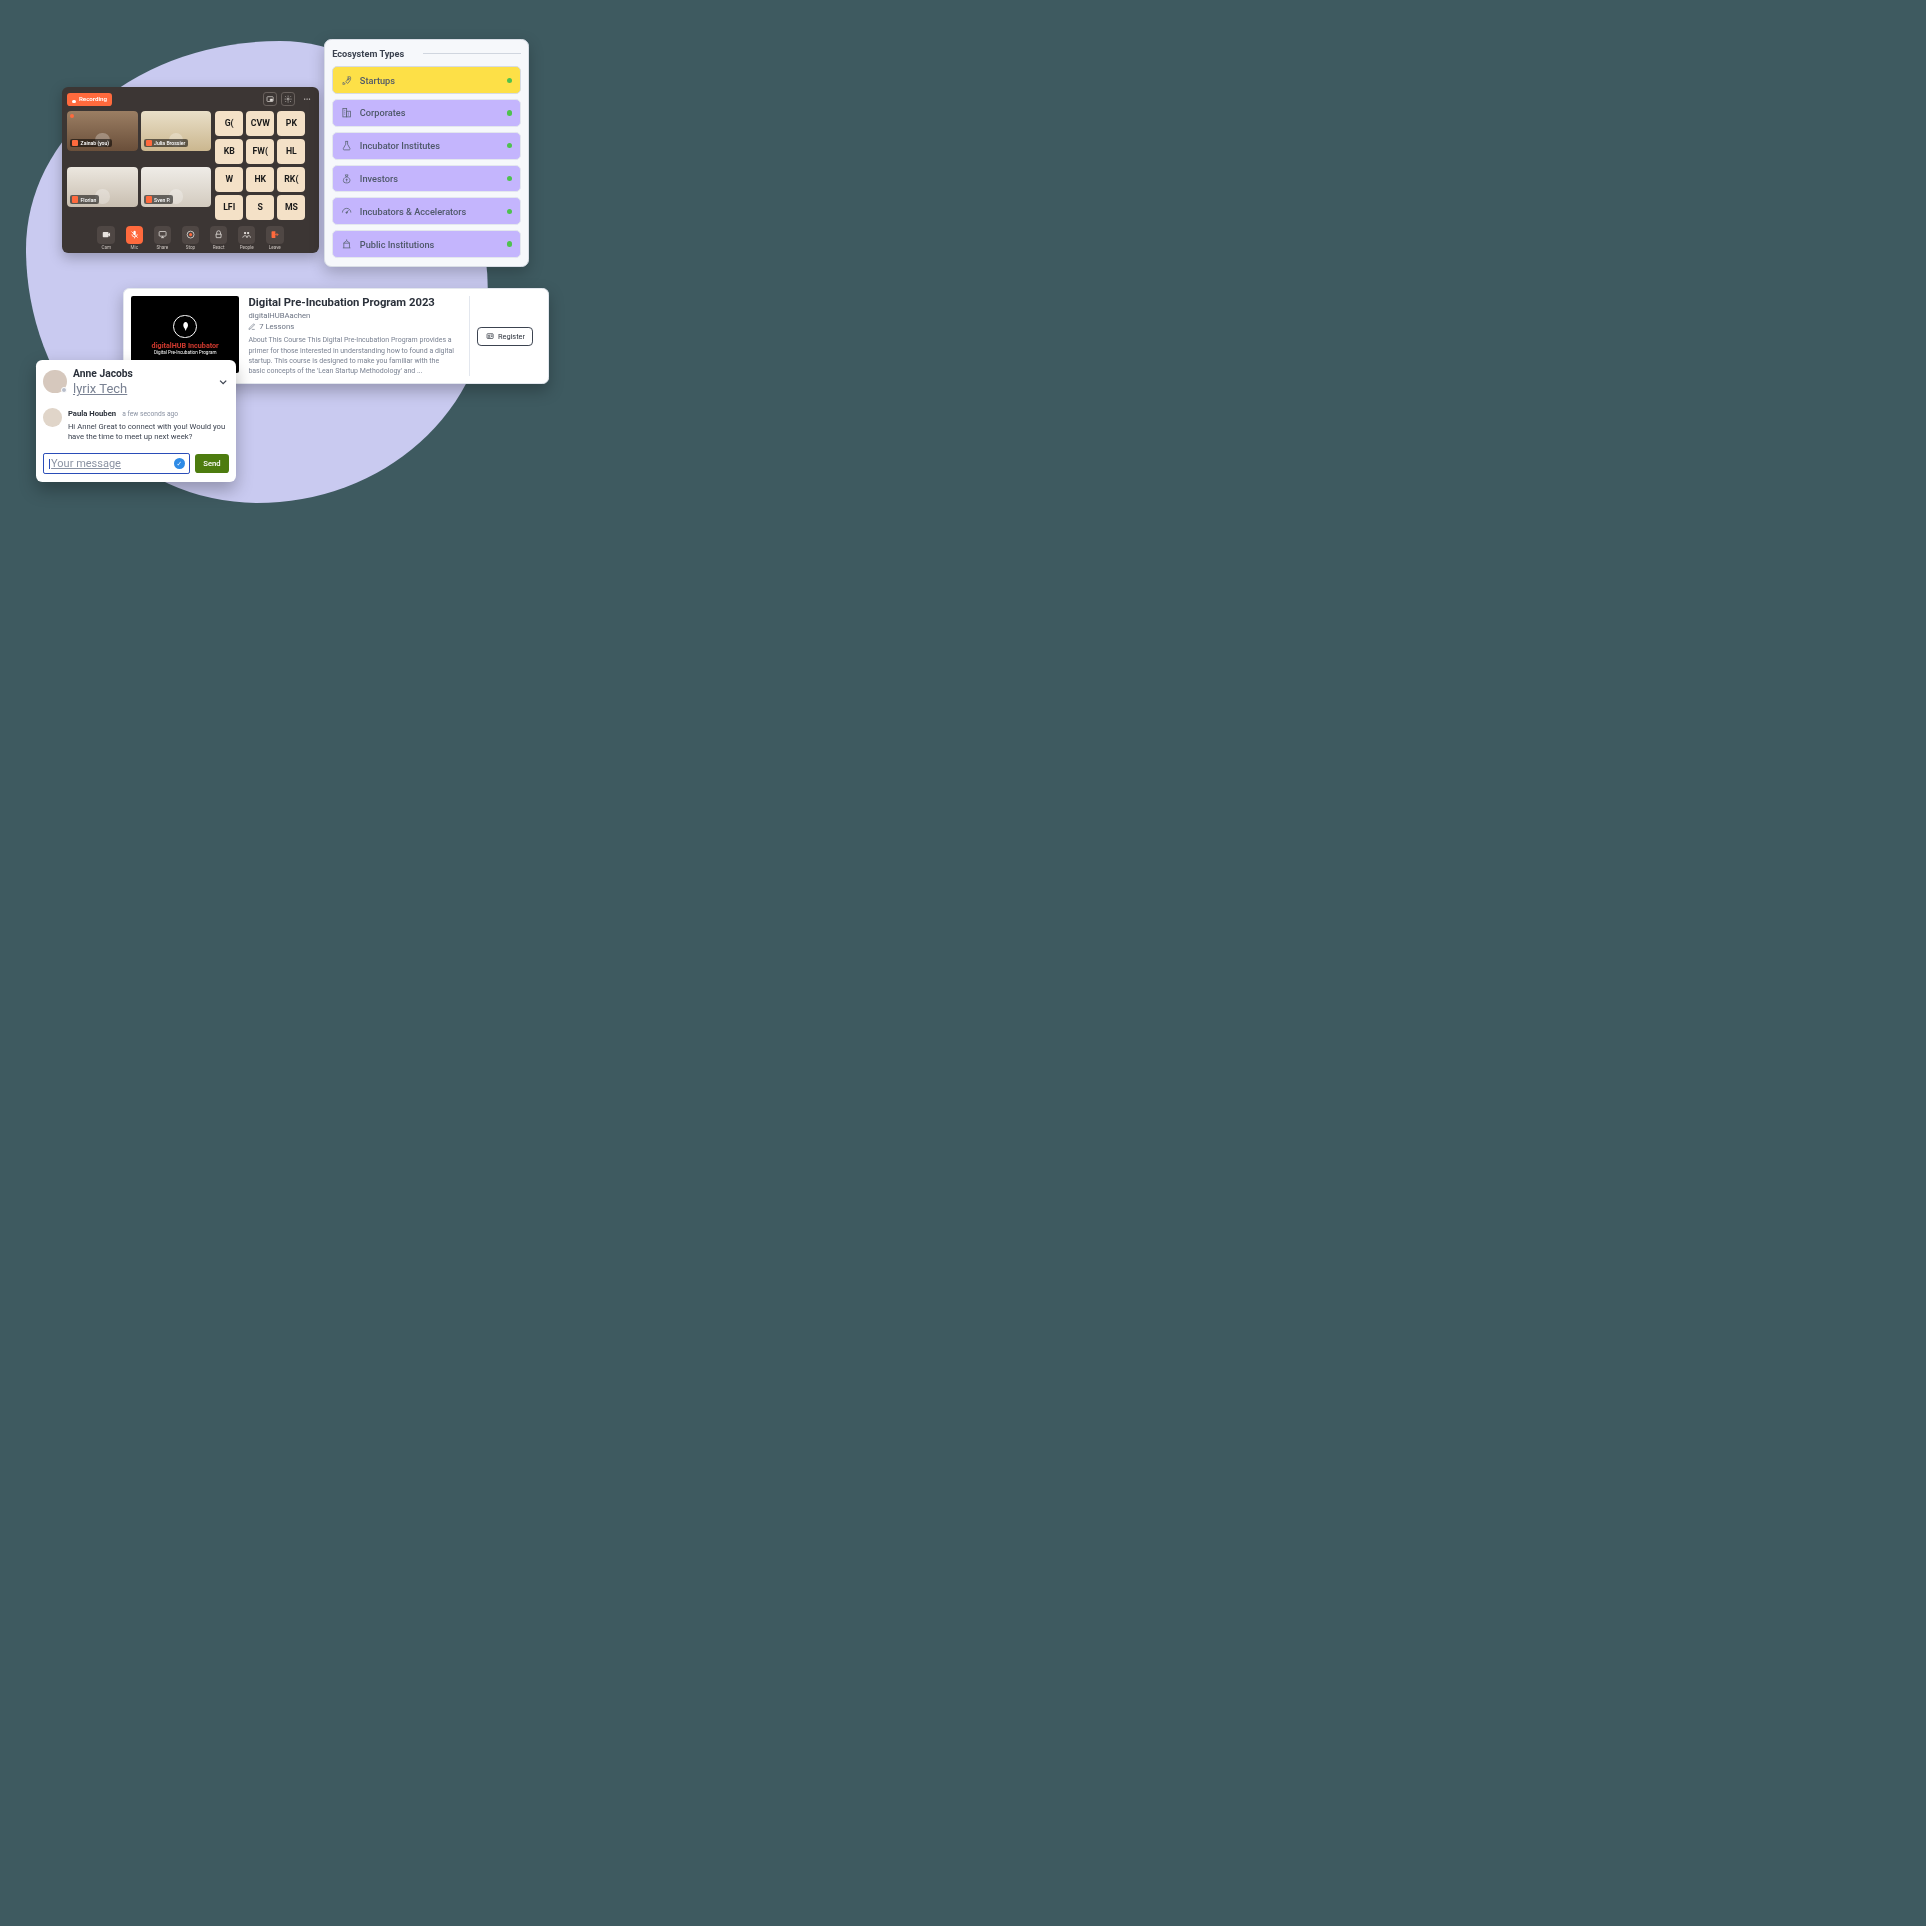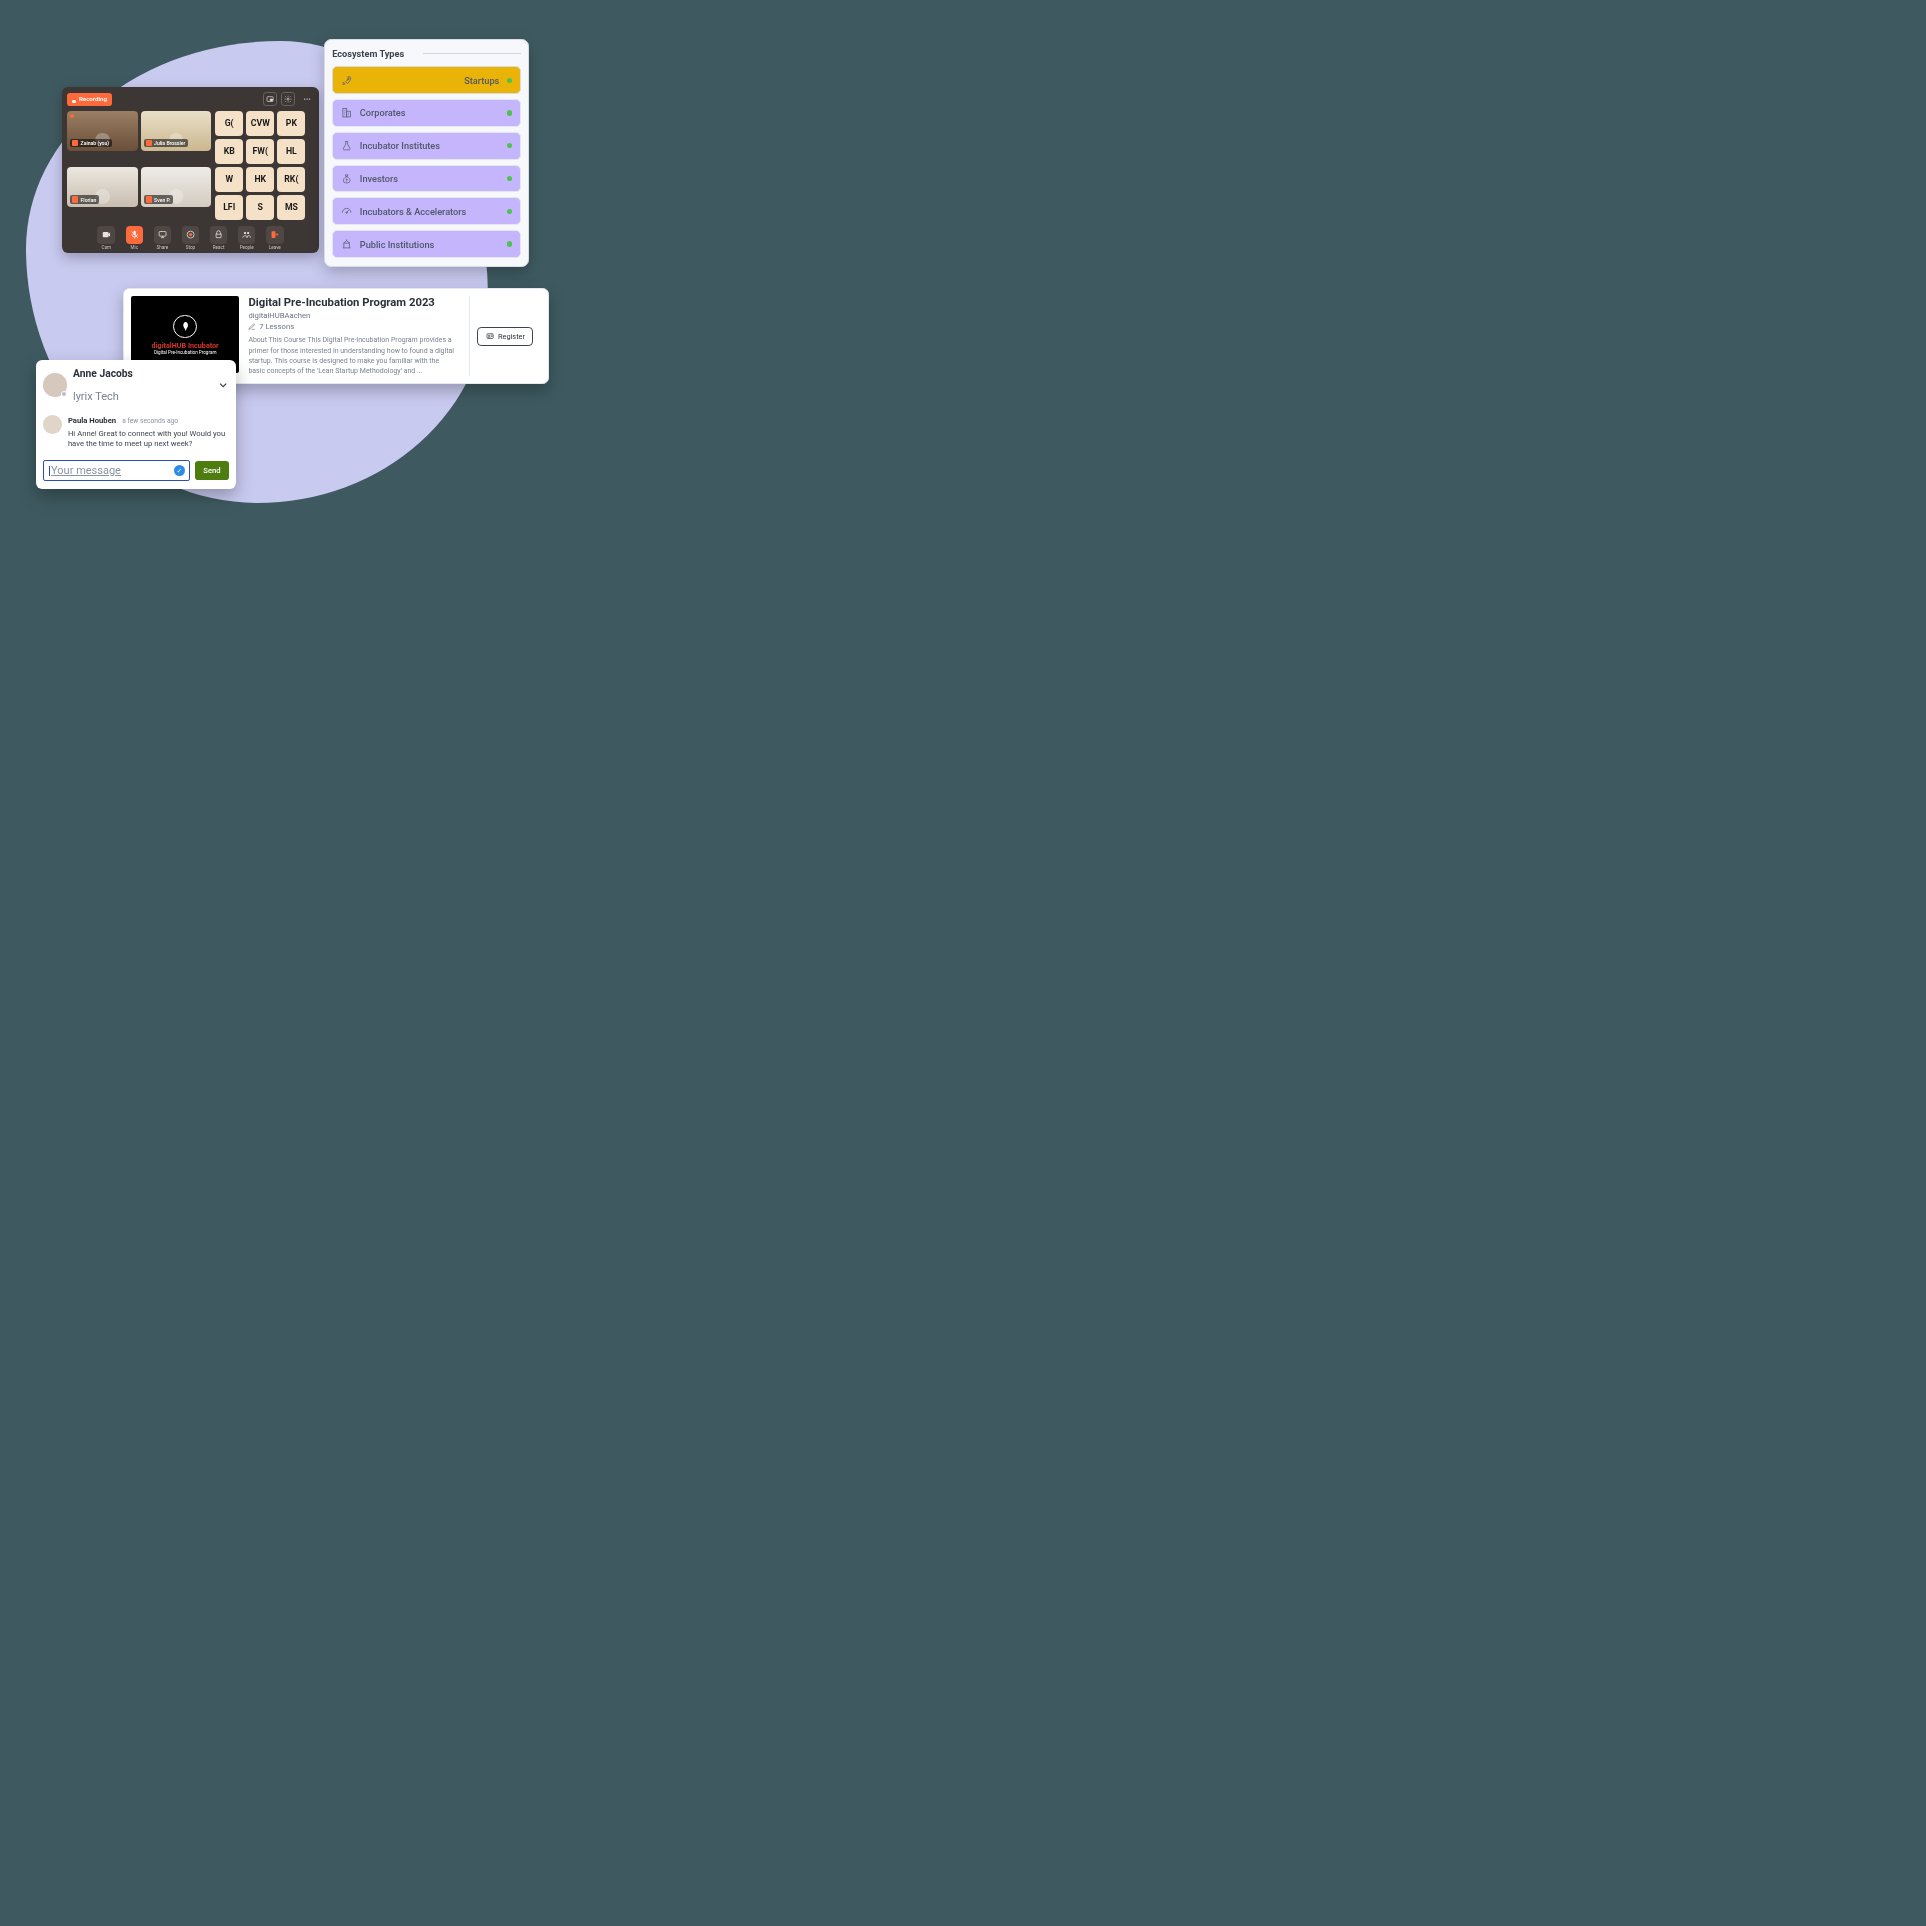--- a/index.html
+++ b/index.html
@@ -134,21 +134,21 @@
 .eco-item {
   background:#c4b5fd;
   border:0.5px solid #e3e7ee;
   border-radius:5.1px;
   padding:7.2px 8.2px;
   display:flex;
   align-items:center;
   gap:7.2px;
   margin-bottom:5.1px;
 }
-.eco-item.sel { background:#eab308; border-color:#d6dbe3;text-align:right; }
+.eco-item.sel { background:#fde047; border-color:#d6dbe3; }
 .eco-item .icon { width:11.3px; height:11.3px; flex-shrink:0; color:#5b6475; }
 .eco-item .txt { flex:1; font-size:9.2px; color:#4e5869; font-weight:500; }
 .eco-item .dot { width:5.1px;height:5.1px;border-radius:50%;background:#4ec24e; }
 
 
 .course {
   position:absolute;
   left:123px; top:288px;
   width:426px;
   background:#fff;
@@ -199,21 +199,21 @@
   background:#fff;
   border-radius:6.2px;
   padding:7.2px 7.2px 8.2px 7.2px;
   z-index:3;
   box-shadow: 0 7.2px 17.5px rgba(0,0,0,0.28);
 }
 .chat-head{ display:flex; align-items:center; gap:6.2px; margin-bottom:12.3px; }
 .avatar{ width:23.6px;height:23.6px;border-radius:50%;background:#d6c8bd;position:relative; }
 .avatar .status{ position:absolute;bottom:0;right:0;width:6.2px;height:6.2px;border-radius:50%;background:#b8becb;border:1px solid #fff; }
 .chat-name{ font-size:10.3px; font-weight:700; color:#2b313b; }
-.chat-org{ font-size:11px; color:#7a8293; margin-top:10px; }
+.chat-org{ font-size:13px; color:#7a8293; margin-top:1px;text-decoration:underline; }
 .chevron{ margin-left:auto; color:#3c4350; }
 .msg{ display:flex; gap:6.2px; margin-bottom:10.3px; }
 .msg-av{ width:18.5px;height:18.5px;border-radius:50%;background:#e0d5c9;flex-shrink:0; }
 .msg-name{ font-weight:700; font-size:7.7px; color:#2b313b; display:inline; }
 .msg-time{ font-size:6.7px; color:#8b93a3; margin-left:4.1px; }
 .msg-body{ font-size:7.7px; color:#3c4350; line-height:1.4; margin-top:3.1px; }
 .chat-input-row{ display:flex; gap:5.1px; align-items:center; }
 .chat-input{
   flex:1;
   border:1px solid #2a4db8;

